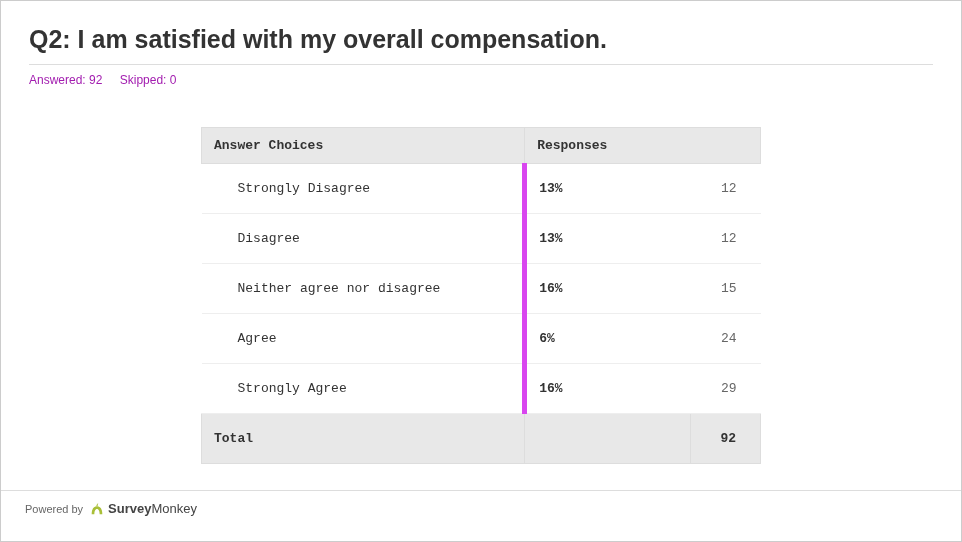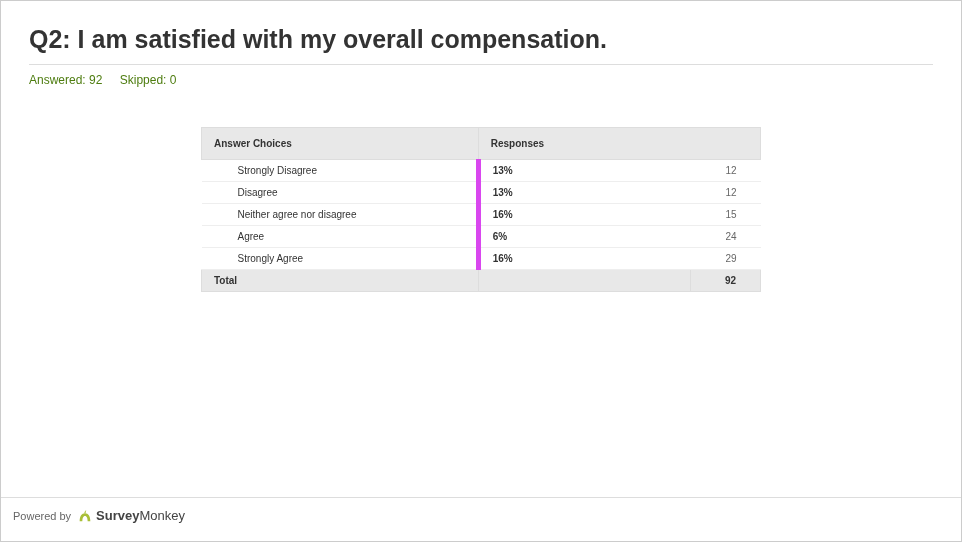--- a/index.html
+++ b/index.html
@@ -20,48 +20,49 @@
       color: #333;
       margin-bottom: 10px;
     }
     .divider {
       border: none;
       border-top: 1px solid #ddd;
       margin-bottom: 8px;
     }
     .stats {
       font-size: 12px;
-      color: #4d7c0f;
+      color: #a21caf;
       margin-bottom: 40px;
     }
     .stats span {
       margin-right: 14px;
     }
     .table-wrap {
       display: flex;
       justify-content: center;
     }
     table {
       border-collapse: collapse;
       width: 560px;
-      font-size: 10px;
+      font-size: 13px;
+      font-family: Liberation Mono, monospace;
     }
     th {
       background: #e8e8e8;
       text-align: left;
       padding: 10px 12px;
       font-weight: bold;
       color: #333;
       border: 1px solid #ddd;
     }
     th.col-responses {
       width: 200px;
     }
     td {
-      padding: 5px 12px;
+      padding: 17px 12px;
       border-bottom: 1px solid #eee;
       color: #333;
     }
     td.choice {
       padding-left: 36px;
     }
     td.pct {
       font-weight: bold;
       border-left: 5px solid #d946ef;
     }
@@ -77,25 +78,25 @@
       border: 1px solid #ddd;
     }
     tr.total-row td.choice {
       padding-left: 12px;
     }
     tr.total-row td.count {
       color: #333;
     }
     .footer {
       position: absolute;
-      bottom: 8px;
+      bottom: 15px;
       left: 0;
       right: 0;
       border-top: 1px solid #ddd;
-      padding: 10px 12px;
+      padding: 10px 24px;
       font-size: 11px;
       color: #666;
       display: flex;
       align-items: center;
       gap: 6px;
     }
     .sm-logo {
       display: inline-flex;
       align-items: center;
       gap: 3px;

